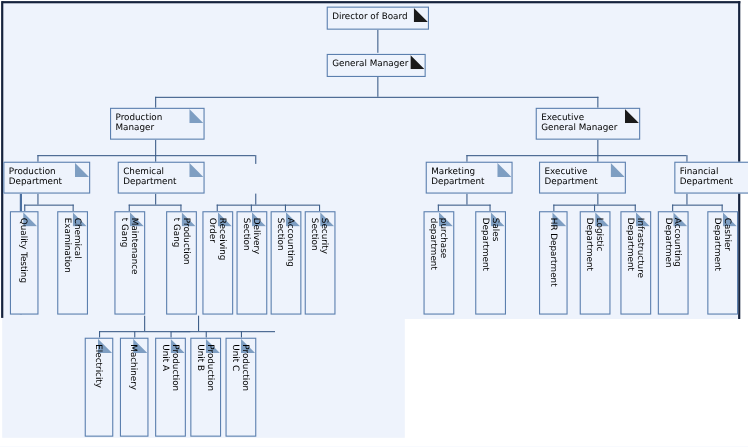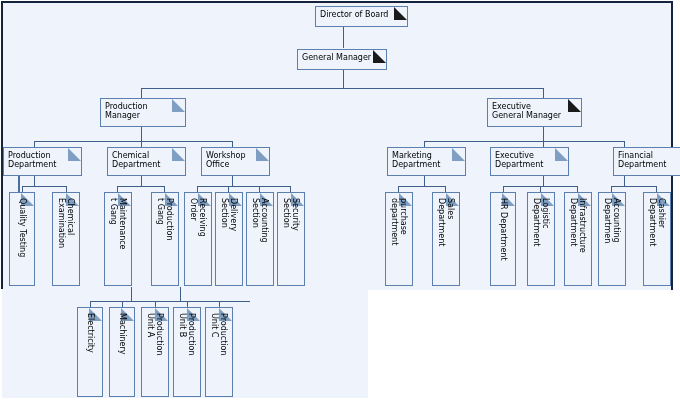--- a/index.html
+++ b/index.html
@@ -131,21 +131,21 @@
   <div class="ln h" style="left:90px;top:301px;width:83px;"></div>
   <div class="ln v" style="left:90px;top:301px;height:6px;"></div>
   <div class="ln v" style="left:122px;top:301px;height:6px;"></div>
 
   <div class="ln v" style="left:180px;top:287px;height:14px;"></div>
   <div class="ln h" style="left:155px;top:301px;width:95px;"></div>
   <div class="ln v" style="left:155px;top:301px;height:6px;"></div>
   <div class="ln v" style="left:187px;top:301px;height:6px;"></div>
   <div class="ln v" style="left:219px;top:301px;height:6px;"></div>
 
-  <div class="node h dark-dog" style="left:297px;top:6px;width:93px;height:21px;margin-left:18px;">
+  <div class="node h dark-dog" style="left:297px;top:6px;width:93px;height:21px;">
     <span class="dog"></span>
     <span class="lbl">Director of Board</span>
   </div>
 
   <div class="node h dark-dog" style="left:297px;top:49px;width:90px;height:21px;">
     <span class="dog"></span>
     <span class="lbl">General Manager</span>
   </div>
 
   <div class="node h" style="left:100px;top:98px;width:86px;height:29px;">
@@ -165,25 +165,20 @@
     <span class="lbl">Production
 Department</span>
   </div>
 
   <div class="node h" style="left:107px;top:147px;width:79px;height:29px;">
     <span class="dog"></span>
     <span class="lbl">Chemical
 Department</span>
   </div>
 
-  <div class="node h" style="left:201px;top:147px;width:69px;height:29px;">
-    <span class="dog"></span>
-    <span class="lbl">Workshop
-Office</span>
-  </div>
 
   <div class="node h" style="left:387px;top:147px;width:79px;height:29px;">
     <span class="dog"></span>
     <span class="lbl">Marketing
 Department</span>
   </div>
 
   <div class="node h" style="left:490px;top:147px;width:79px;height:29px;">
     <span class="dog"></span>
     <span class="lbl">Executive

